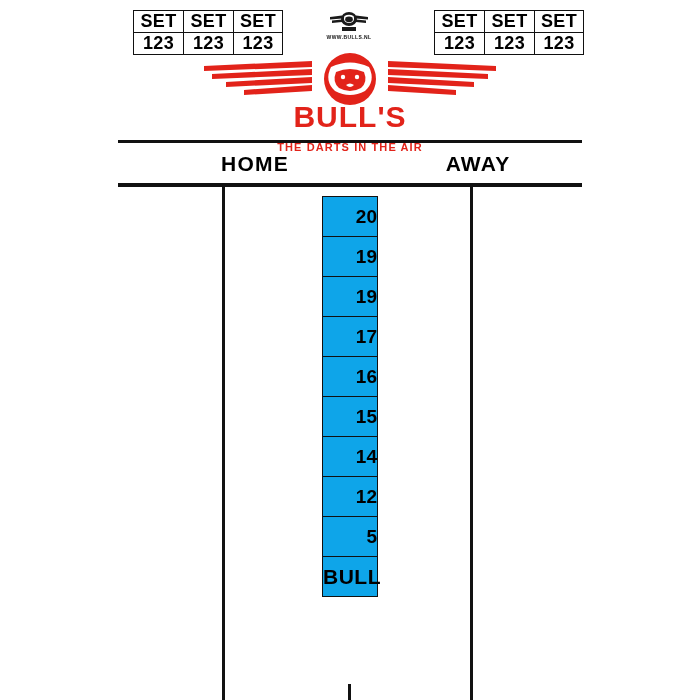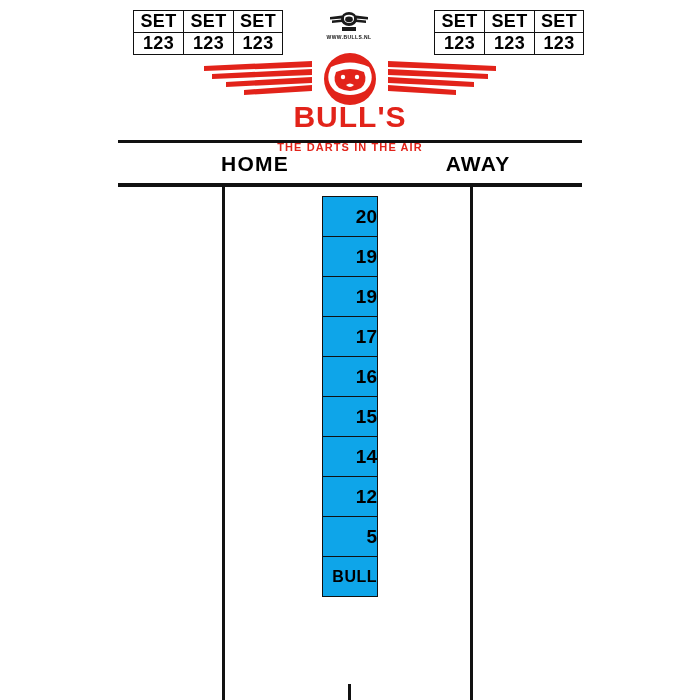--- a/index.html
+++ b/index.html
@@ -161,21 +161,21 @@
     height: 40px;
     line-height: 40px;
     text-align: right;
     font-size: 19px;
     font-weight: bold;
     border-bottom: 1.5px solid #111;
     box-sizing: border-box;
     background: #0ea5e9;
   }
   .ladder-cell.bull {
-    font-size: 16px;
+    font-size: 21px;
     letter-spacing: 0.5px;
   }
 
   
   .center-stub {
     position: absolute;
     left: 348px;
     top: 684px;
     width: 3px;
     height: 16px;

